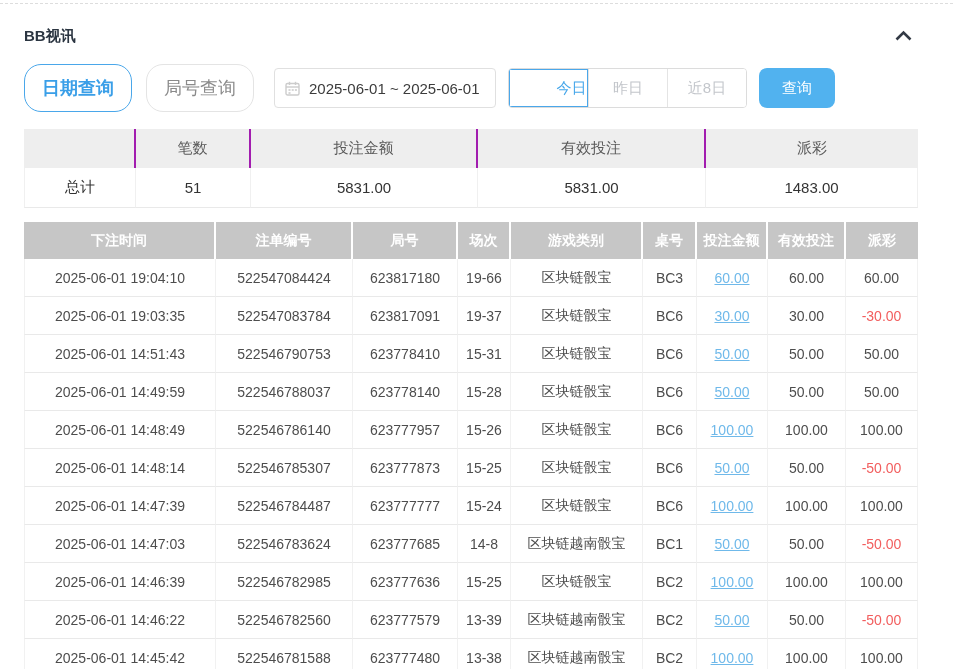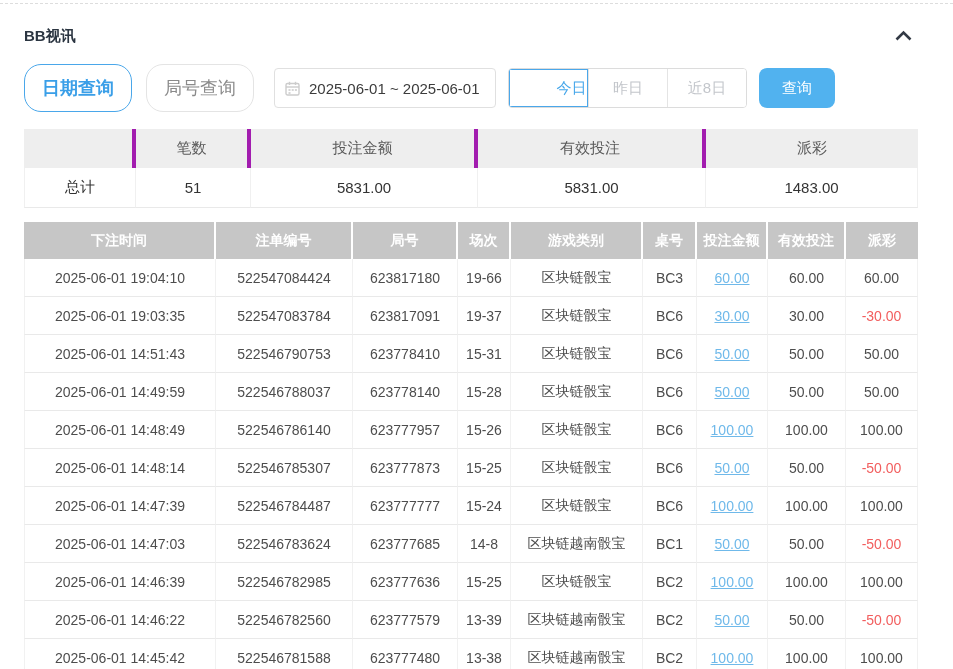--- a/index.html
+++ b/index.html
@@ -61,21 +61,21 @@
     margin-left: 12px; width: 76px; height: 40px;
     background: #51b2ef; color: #ffffff; font-size: 15px;
     border: none; border-radius: 8px; cursor: pointer;
   }
 
   
   table { border-collapse: separate; border-spacing: 0; table-layout: fixed; width: 894px; }
   .summary-table { margin-top: 21px; }
   .summary-table th {
     background: #eeeeee; height: 39px; font-size: 15px; font-weight: normal;
-    color: #5a5a5a; border-right: 4px solid #a21caf;
+    color: #5a5a5a; border-right: 2px solid #a21caf;
   }
   .summary-table th:last-child { border-right: none; }
   .summary-table td {
     height: 40px; text-align: center; font-size: 15px; color: #333333;
     background: #fff; border-bottom: 1px solid #e9e9e9; border-right: 1px solid #f0f0f0;
   }
   .summary-table td:first-child { border-left: 1px solid #f0f0f0; }
   .summary-table td:last-child { border-right: 1px solid #f0f0f0; }
 
   

